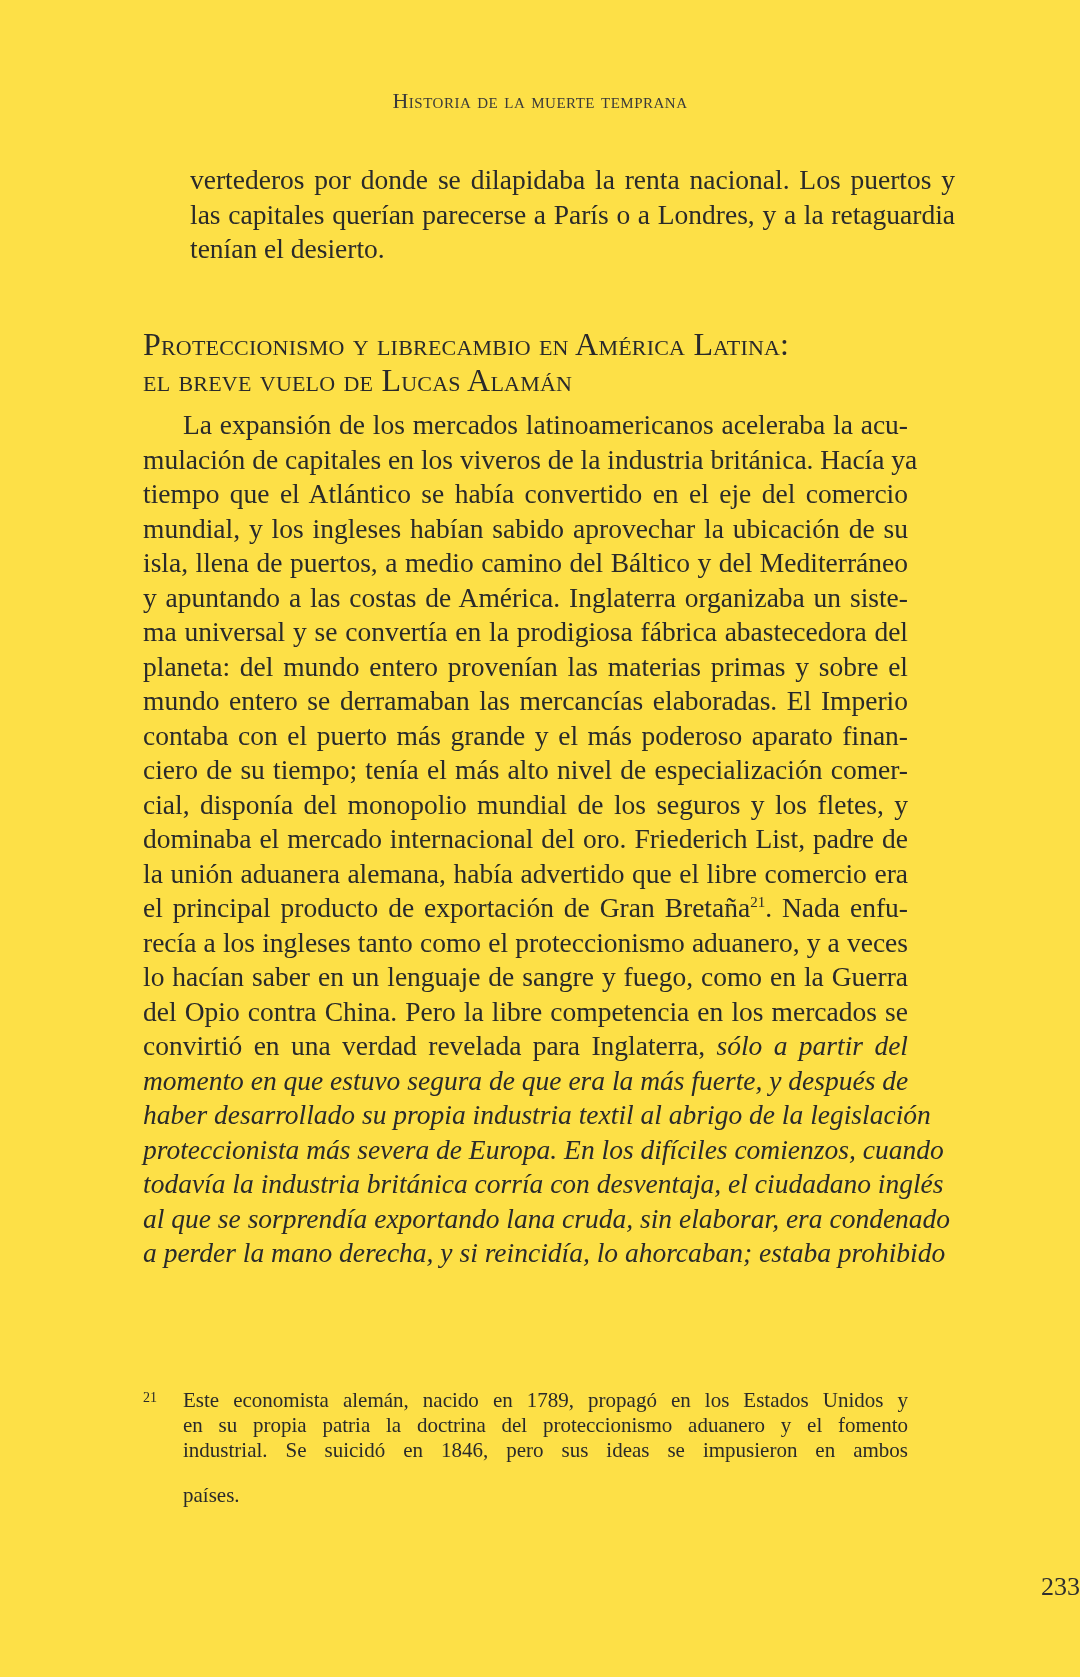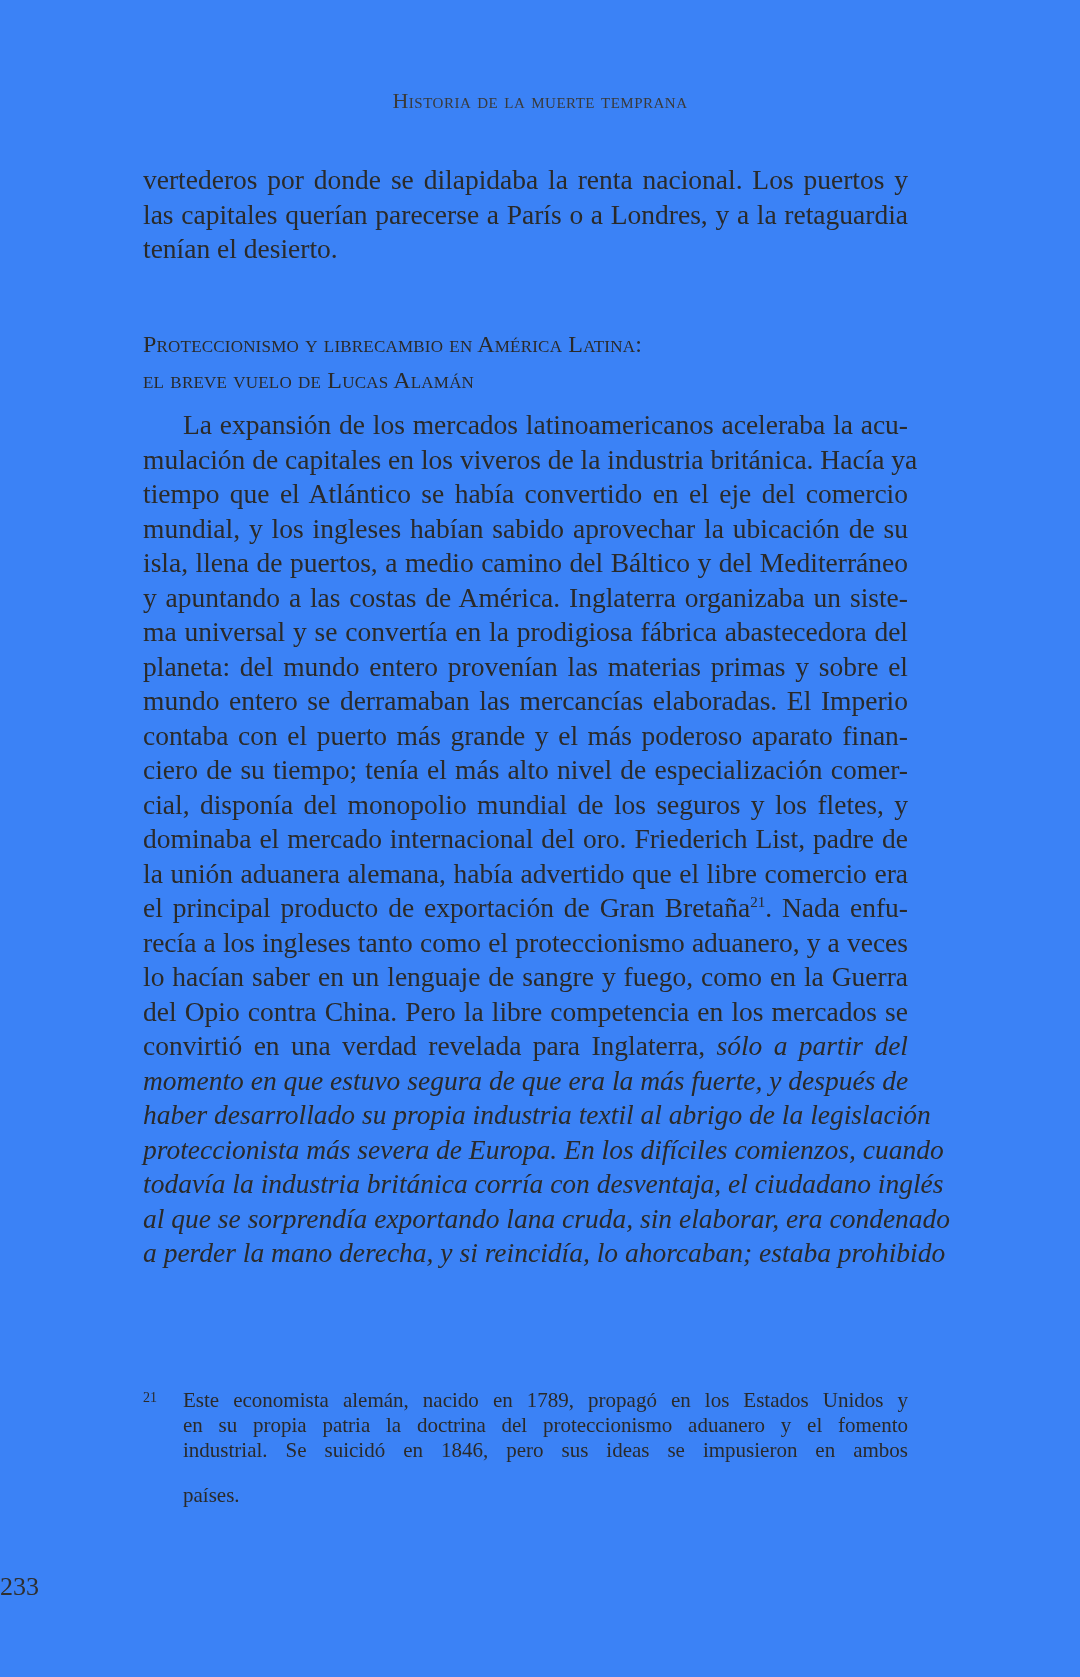--- a/index.html
+++ b/index.html
@@ -1,52 +1,52 @@
 <!DOCTYPE html>
 <html><head>
 <meta charset="utf-8">
 <style>
   html, body { margin: 0; padding: 0; background: #ffffff; }
   body { width: 1080px; height: 1677px; position: relative; overflow: hidden;
          font-family: "Liberation Serif", "DejaVu Serif", serif; color: #2a2a2a; }
-  .page { position: absolute; left: 0; top: 0; width: 1080px; height: 1677px; background: #3b82f6; }
+  .page { position: absolute; left: 0; top: 0; width: 1080px; height: 1677px; background: #fde047; }
 
   .running-head { position: absolute; top: 88px; left: 0; width: 1080px; text-align: center;
                   font-size: 22px; letter-spacing: 0.5px; color: #3a3a3a; font-variant: small-caps; }
 
   .textblock { position: absolute; left: 143px; width: 765px; }
   .line { height: 34.5px; line-height: 34.5px; font-size: 27.5px; white-space: nowrap;
           text-align: justify; text-align-last: justify; }
   .line.last { text-align-last: left; }
   .line.indent { padding-left: 40px; }
   .it { font-style: italic; }
   sup.fnref { font-size: 15px; line-height: 0; vertical-align: 10px; }
 
   .heading { position: absolute; left: 143px; width: 765px; font-variant: small-caps;
              color: #2a2a2a; }
-  .heading .hline { font-size: 24px; height: 36px; line-height: 36px; letter-spacing: 0.2px; white-space: nowrap; }
+  .heading .hline { font-size: 32px; height: 36px; line-height: 36px; letter-spacing: 0.2px; white-space: nowrap; }
 
   .footnote { position: absolute; left: 143px; width: 765px; top: 1388px; }
   .fn-num { position: absolute; left: 0; top: 2px; font-size: 14px; }
   .fn-body { position: absolute; left: 40px; width: 725px; }
   .fn-line { font-size: 21px; height: 25px; line-height: 25px; white-space: nowrap;
              text-align: justify; text-align-last: justify; }
   .fn-line.last { text-align-last: left; margin-top: 20px; }
 
-  .folio { position: absolute; top: 1572px; left: 0; width: 1080px; text-align: left;
+  .folio { position: absolute; top: 1572px; left: 0; width: 1080px; text-align: right;
            font-size: 26px; color: #2f2f2f; }
 </style>
 </head>
 <body>
 
 <div class="page">
 
   <div class="running-head">Historia de la muerte temprana</div>
 
-  <div class="textblock" id="opening" style="top:163px;">
+  <div class="textblock" id="opening" style="top:163px;margin-left:47px;">
       <div class="line"><span>vertederos por donde se dilapidaba la renta nacional. Los puertos y</span></div>
       <div class="line"><span>las capitales querían parecerse a París o a Londres, y a la retaguardia</span></div>
       <div class="line last"><span>tenían el desierto.</span></div>
     </div>
 
   <div class="heading" style="top:326px;">
     <div class="hline">Proteccionismo y librecambio en América Latina:</div>
     <div class="hline">el breve vuelo de Lucas Alamán</div>
   </div>
 

